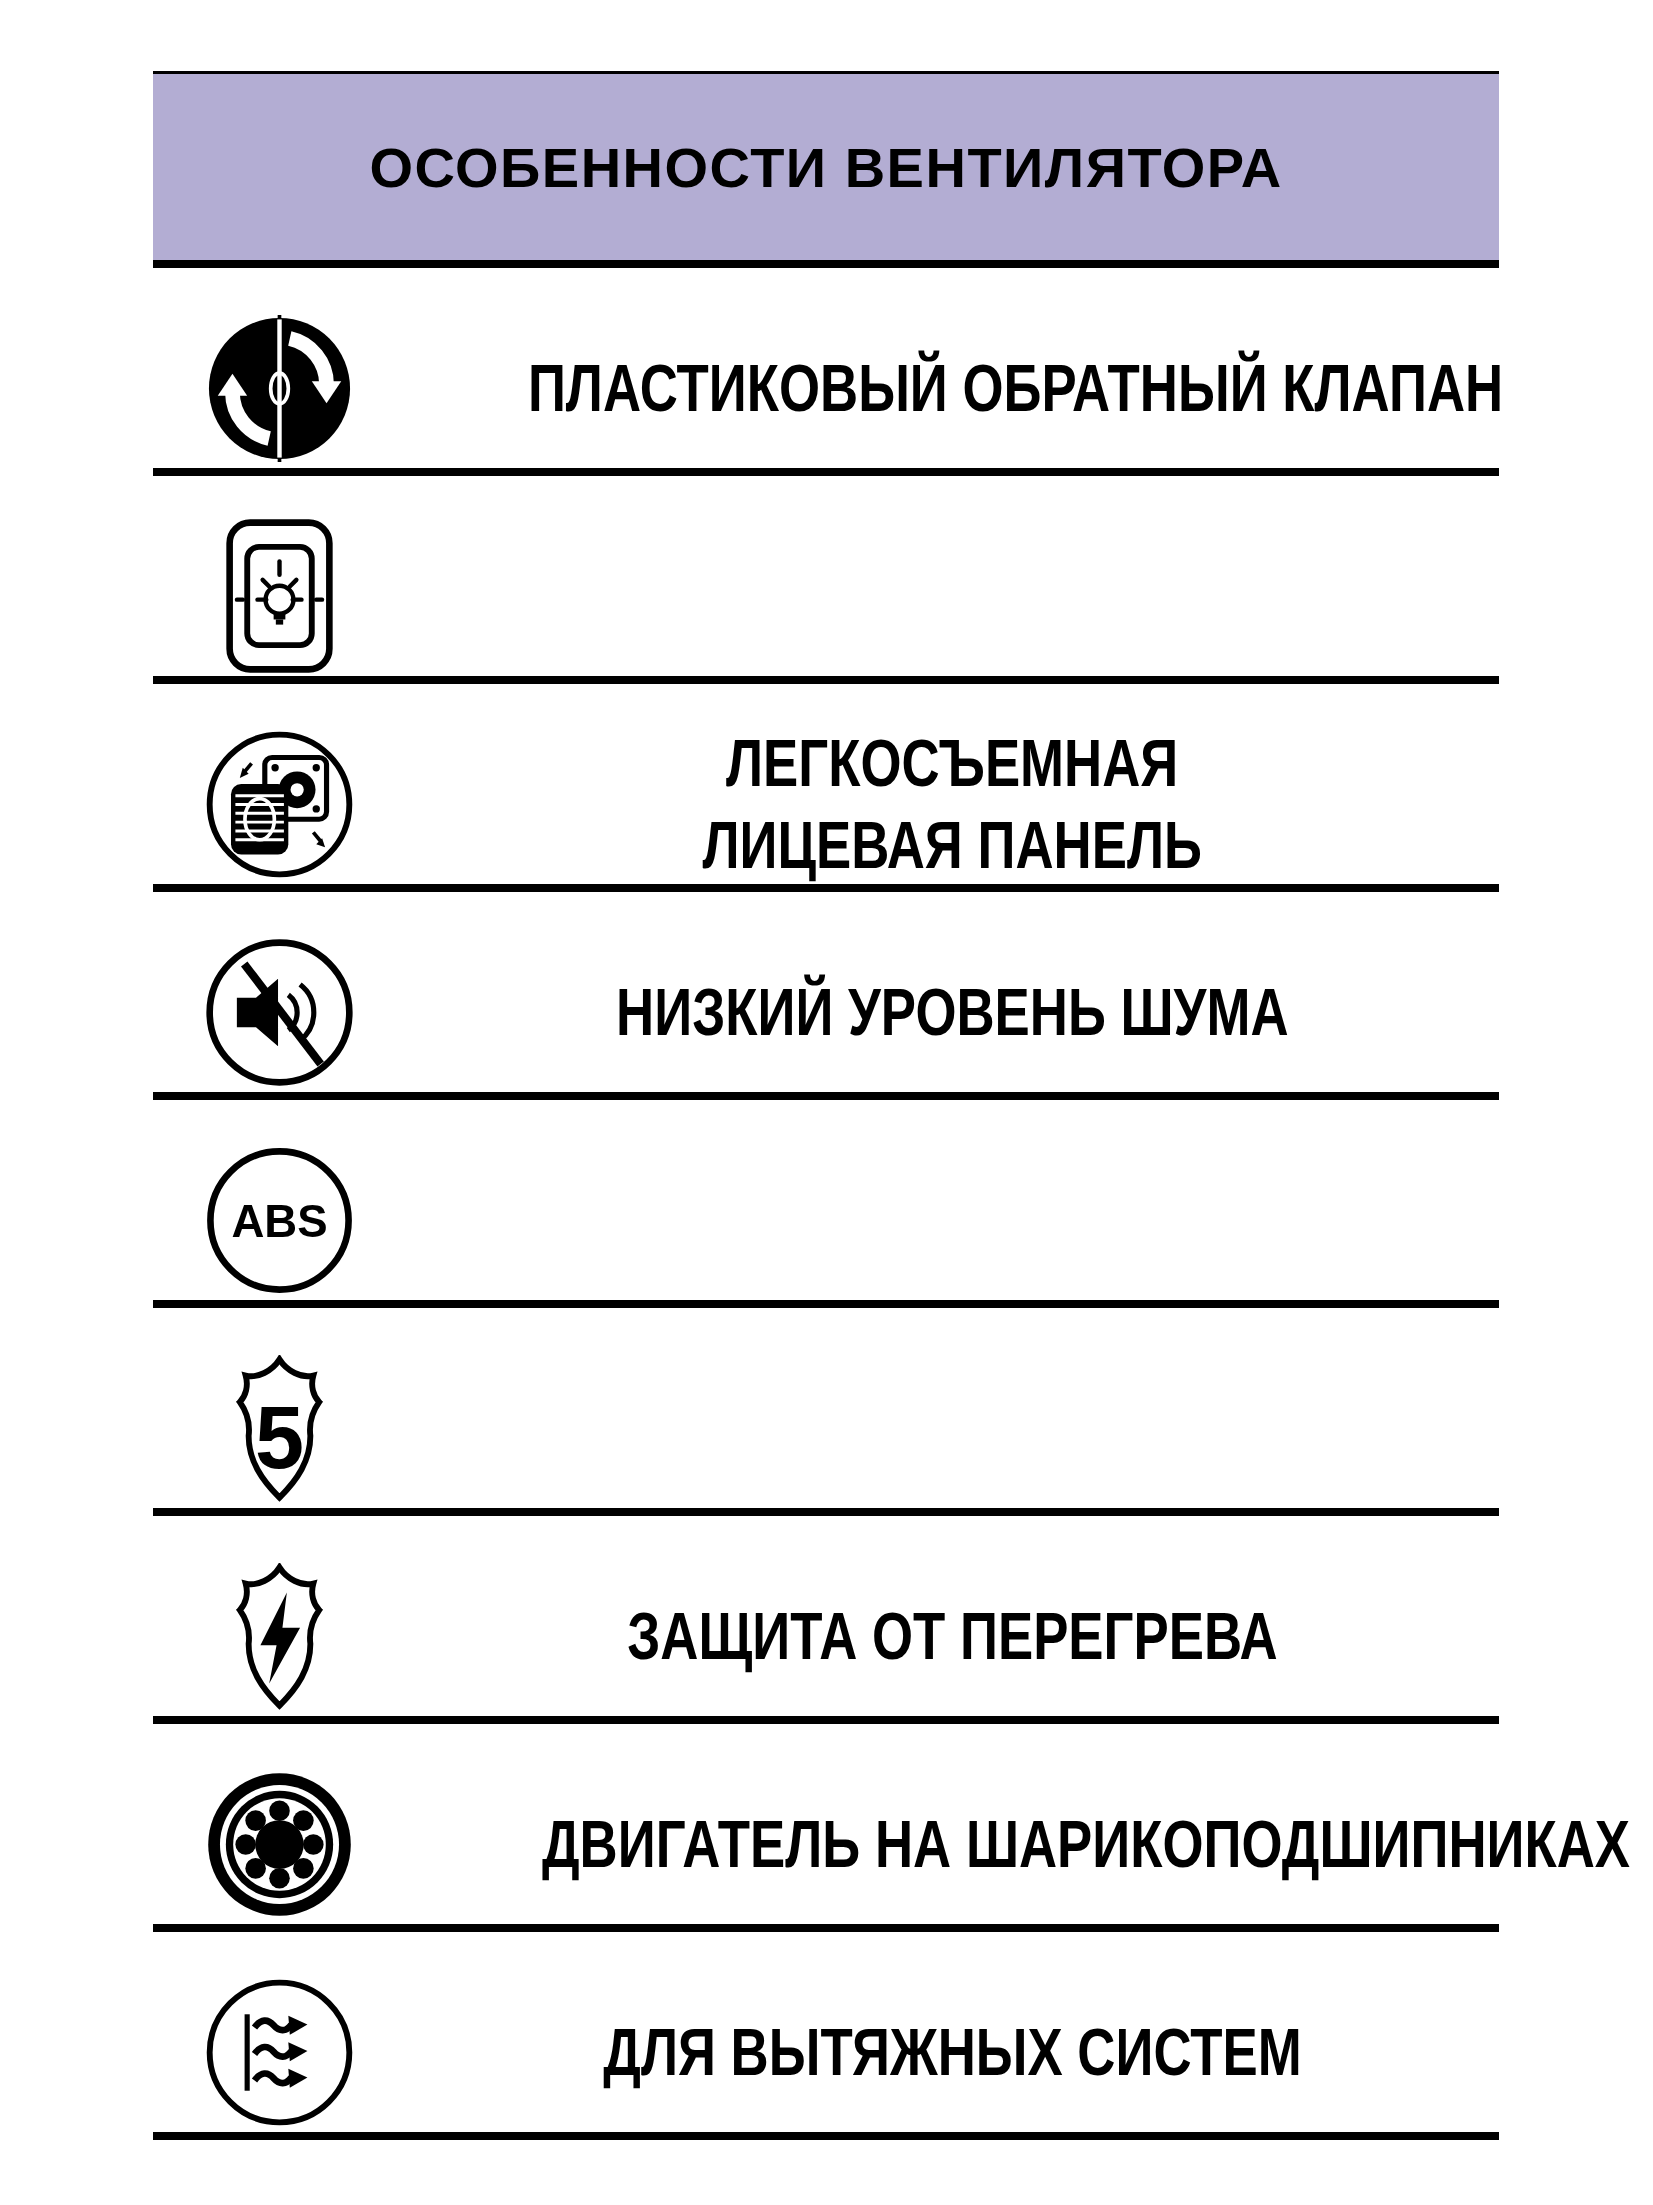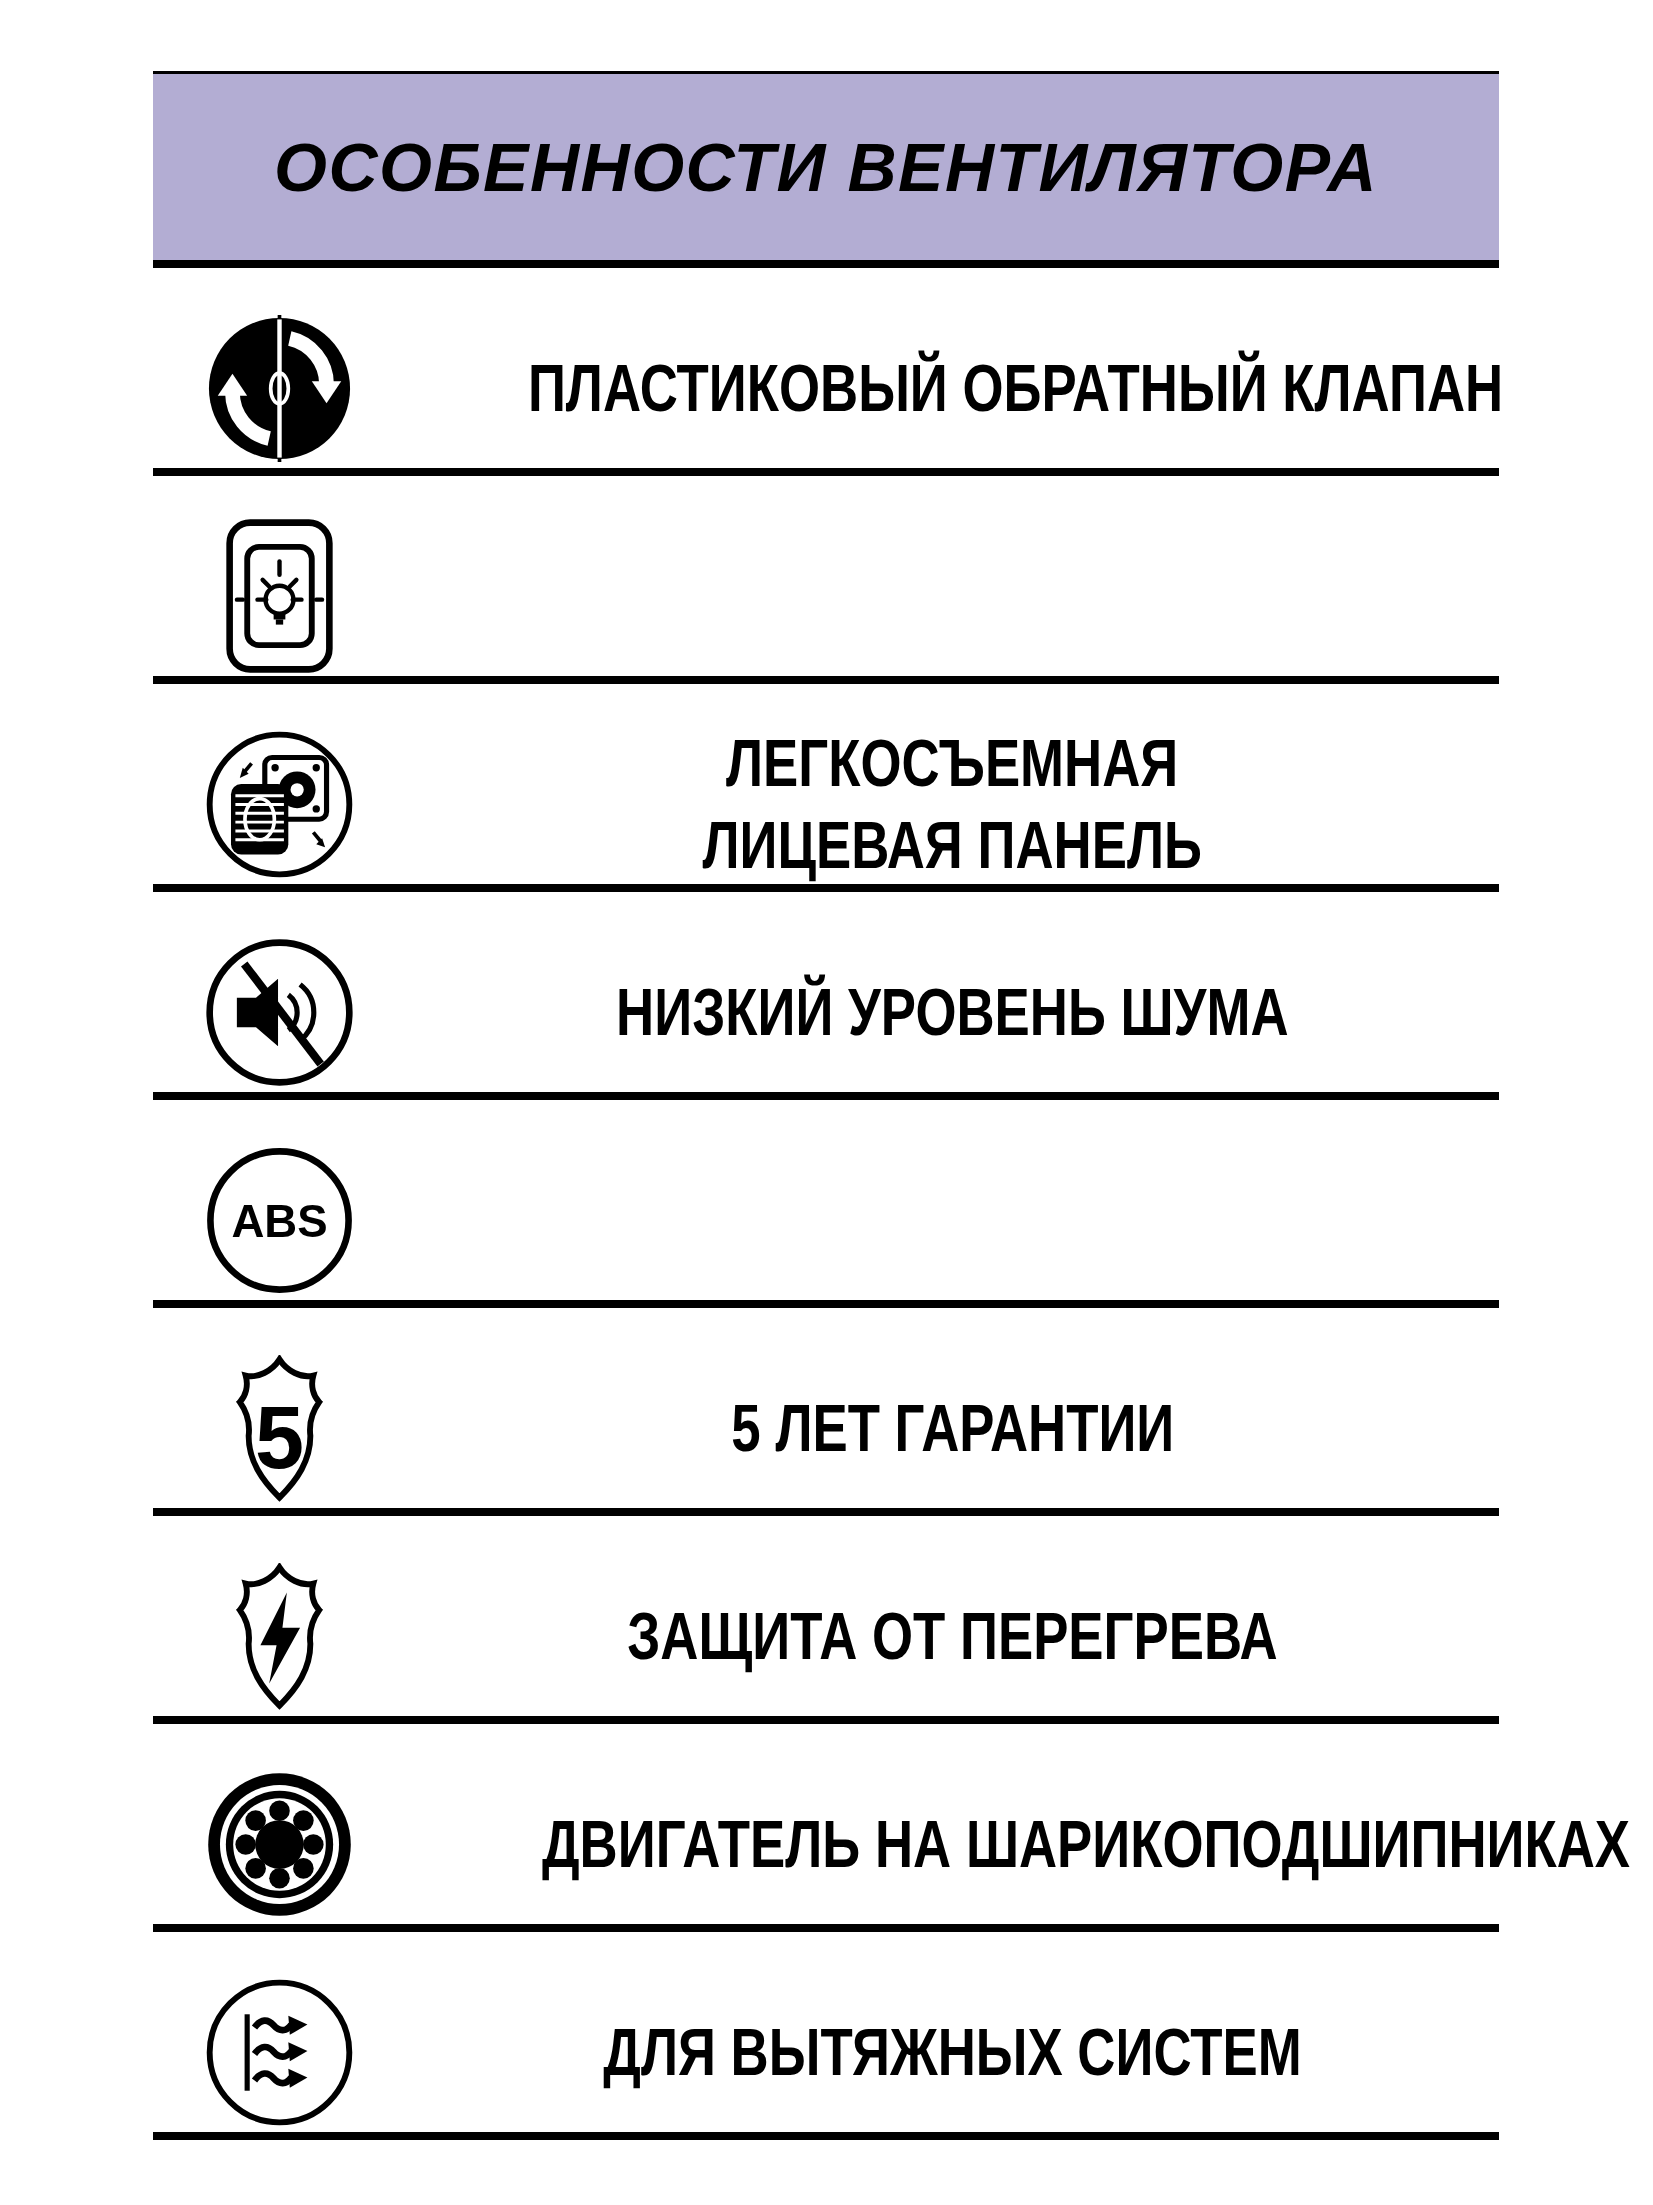--- a/index.html
+++ b/index.html
@@ -8,21 +8,21 @@
     font-family:"Liberation Sans", sans-serif;color:#000;
     position:relative;overflow:hidden;
   }
   .poster{margin:71px 155px 0 153px;}
   .header{
     border-top:3.7px solid #000;border-bottom:8.8px solid #000;
     background:#b3add3;height:186px;
     display:flex;align-items:center;justify-content:center;
   }
   .header-title{
-    font-size:68px;font-weight:bold;letter-spacing:1.5px;white-space:nowrap;font-style:italic;
+    font-size:56px;font-weight:bold;letter-spacing:1.5px;white-space:nowrap;
   }
   .row{
     height:160px;border-bottom:8.8px solid #000;
     display:flex;align-items:center;margin-top:40px;
   }
   .icon-cell{
     width:253px;flex:0 0 253px;
     display:flex;align-items:center;justify-content:center;
   }
   .label-cell{flex:1;text-align:center;}
@@ -141,23 +141,20 @@
     </div>
   </div>
 
   <div class="row">
     <div class="icon-cell">
       <svg width="147" height="147" viewBox="0 0 200 200">
         <path d="M100 6 C110 22 130 32 146 28 C142 42 146 56 154 64 C144 78 140 94 142 110 C142 144 124 170 100 194 C76 170 58 144 58 110 C60 94 56 78 46 64 C54 56 58 42 54 28 C70 32 90 22 100 6 Z" fill="none" stroke="#000" stroke-width="8"></path>
         <text x="100" y="112" text-anchor="middle" dominant-baseline="central" font-family="Liberation Sans, sans-serif" font-size="120" font-weight="bold" fill="#000">5</text>
       </svg>
     </div>
-    <div class="label-cell">
-      <span class="label">5 ЛЕТ ГАРАНТИИ</span>
-    </div>
   </div>
 
   <div class="row">
     <div class="icon-cell">
       <svg width="147" height="147" viewBox="0 0 200 200">
         <path d="M100 6 C110 22 130 32 146 28 C142 42 146 56 154 64 C144 78 140 94 142 110 C142 144 124 170 100 194 C76 170 58 144 58 110 C60 94 56 78 46 64 C54 56 58 42 54 28 C70 32 90 22 100 6 Z" fill="none" stroke="#000" stroke-width="8"></path>
         <polygon points="110,40 74,112 96,112 86,164 128,88 104,88" fill="#000"></polygon>
       </svg>
     </div>
     <div class="label-cell">

